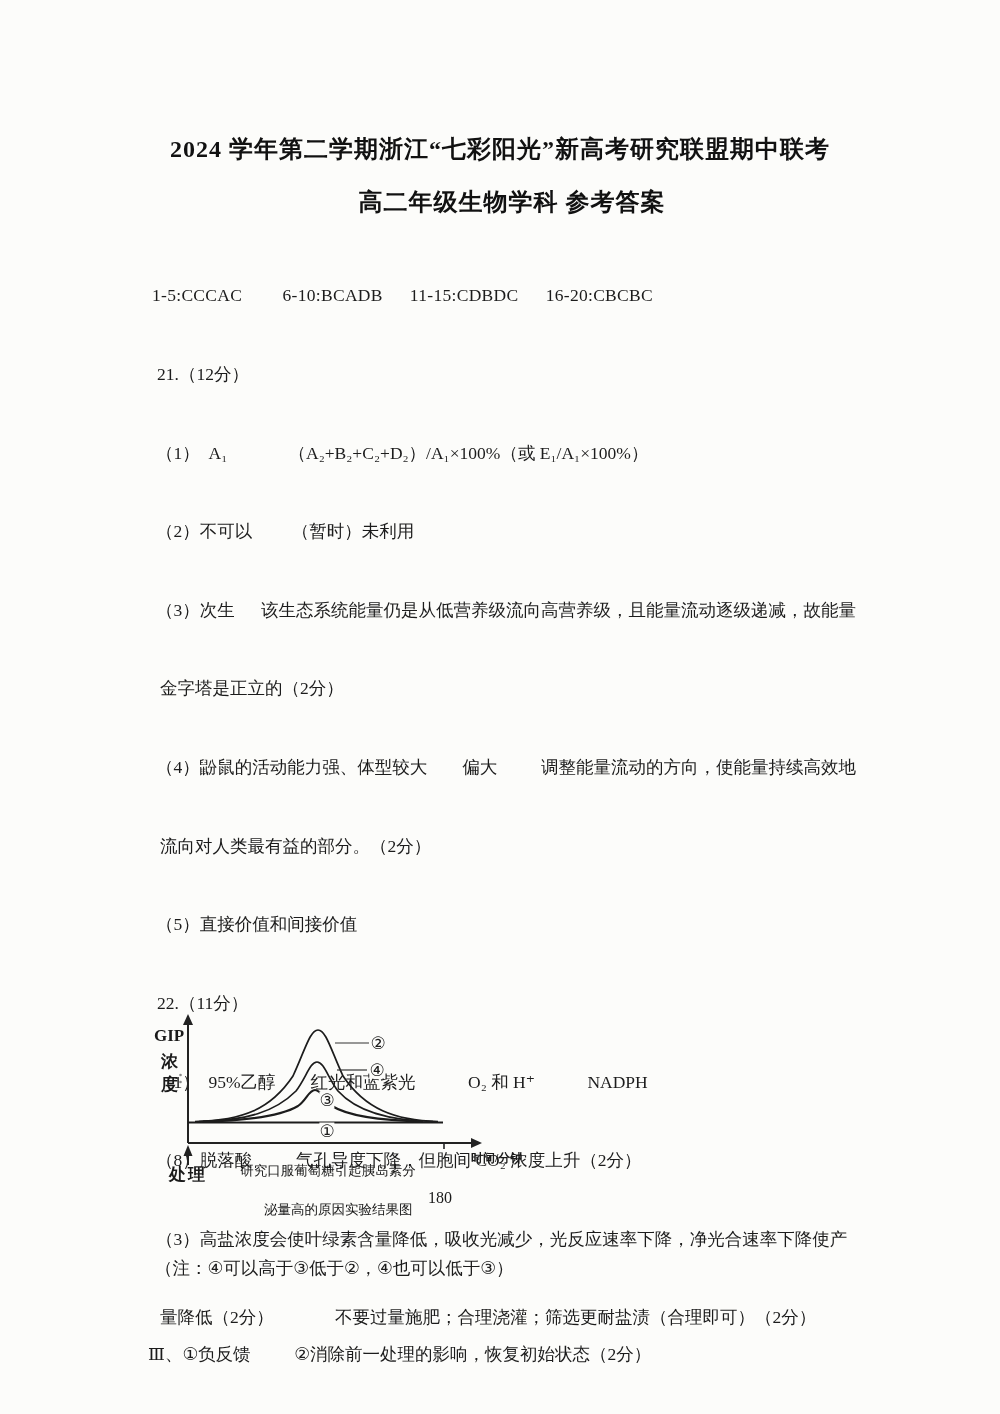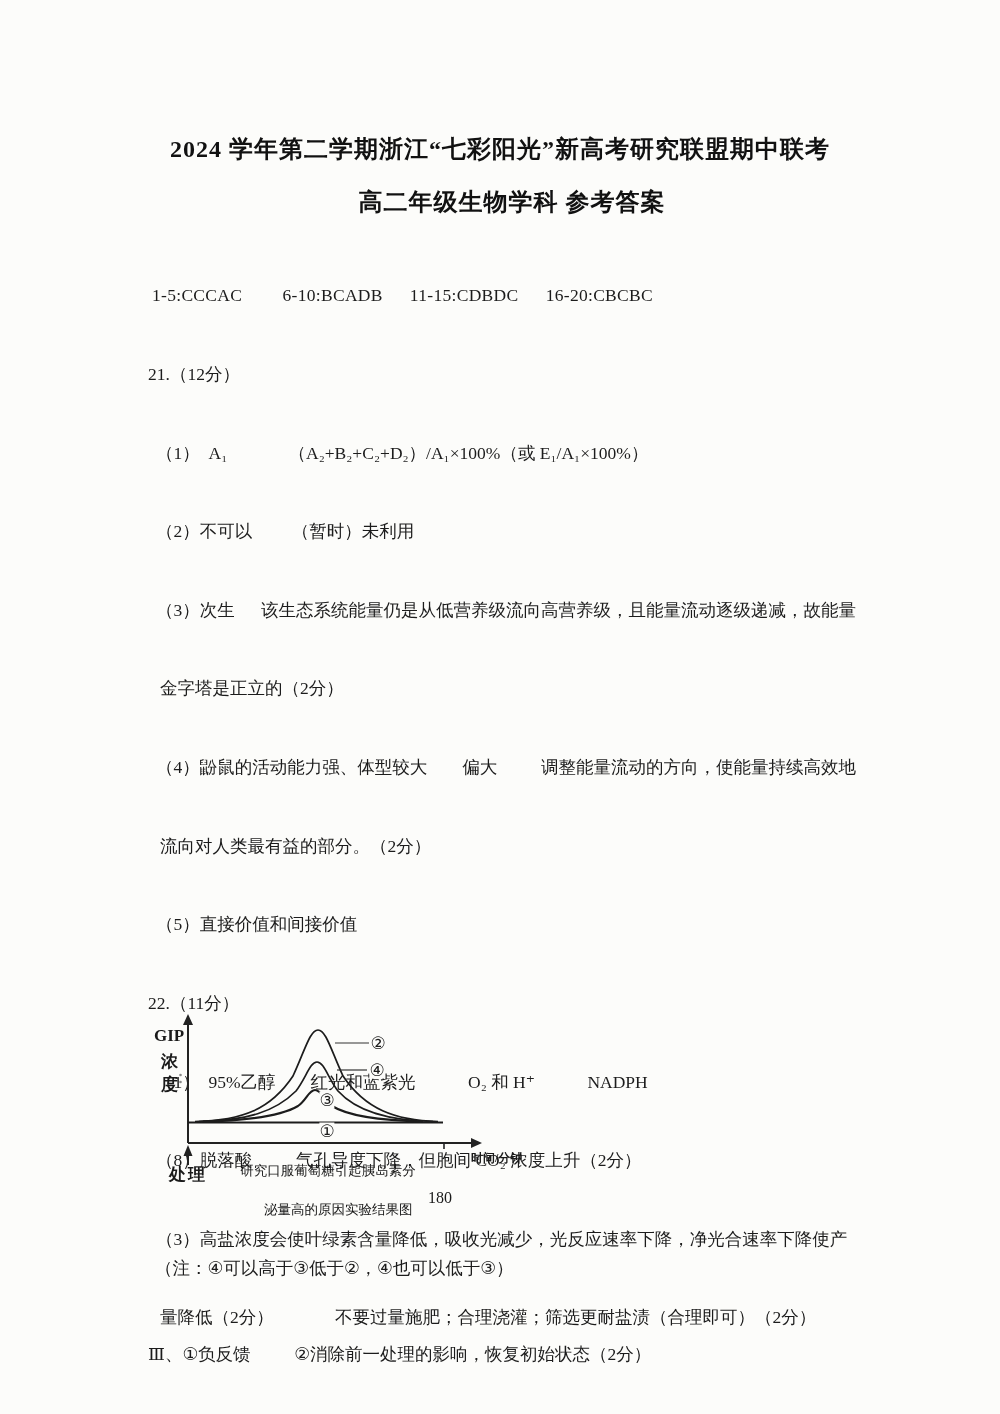--- a/index.html
+++ b/index.html
@@ -21,21 +21,21 @@
   .subtitle{
     position:absolute;top:186px;left:12px;width:1000px;
     text-align:center;font-size:24px;font-weight:700;letter-spacing:1px;
     color:#111;
   }
   .body-lines{
     position:absolute;left:148px;top:230px;width:800px;
     font-size:17.5px;line-height:26.2px;white-space:pre-wrap;
   }
   .ln{min-height:26.2px;}
-  .ln.h{margin-left:0;}
+  .ln.h{margin-left:9px;}
   .ln.i{margin-left:8px;}
   .ln.c{margin-left:12px;}
   .ln.ans{margin-left:4px;letter-spacing:0.3px;}
   .notes{
     position:absolute;left:148px;top:1197px;width:800px;
     font-size:17.5px;line-height:28.5px;white-space:pre-wrap;
   }
   .notes .n{margin-left:7px;}
   
   .figure{

